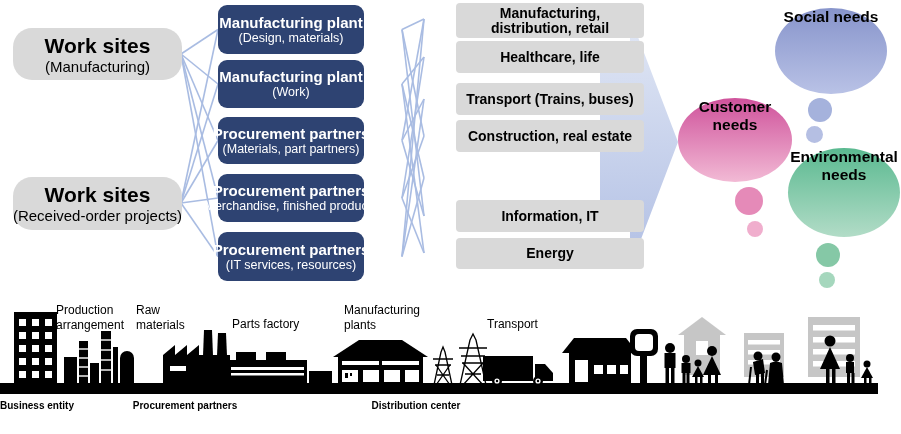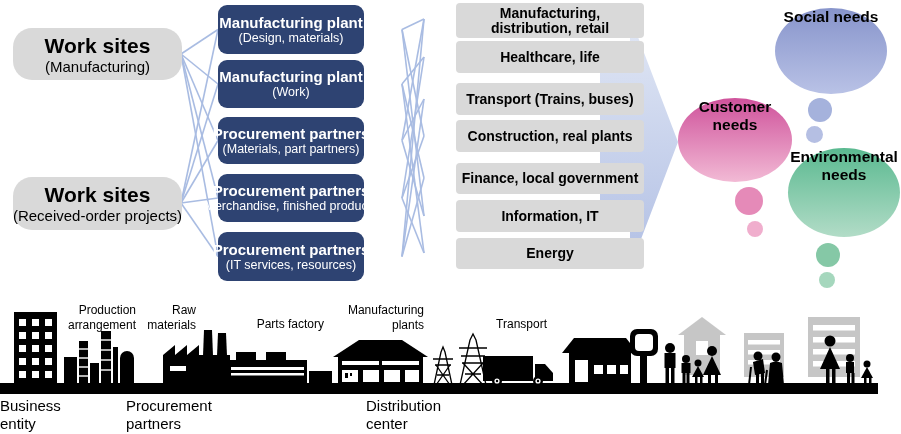--- a/index.html
+++ b/index.html
@@ -29,24 +29,24 @@
   }
   
   .bubble{
     position:absolute;border-radius:50%;display:flex;justify-content:center;
     text-align:center;font-weight:bold;z-index:3;
   }
   .bubble span{font-size:15.5px;line-height:18px;}
   .tail{position:absolute;border-radius:50%;z-index:3;}
   
   .icon-label{
-    position:absolute;font-size:12px;line-height:15px;text-align:right;z-index:2;
+    position:absolute;font-size:12px;line-height:15px;text-align:left;z-index:2;
   }
   .stage-label{
-    position:absolute;font-size:15px;font-weight:normal;line-height:18px;text-align:left;z-index:2;
+    position:absolute;font-size:10px;font-weight:bold;line-height:18px;text-align:center;z-index:2;
   }
   .ground{position:absolute;left:0;top:383px;width:878px;height:11px;background:#000;z-index:1;}
   .sil{position:absolute;z-index:2;}
 </style>
 </head>
 <body>
 
 <div id="canvas">
 
   <svg class="abs" style="left:0;top:0;z-index:0" width="901" height="290">
@@ -114,22 +114,21 @@
     <div class="navy-sub">(Merchandise, finished products)</div>
   </div>
   <div class="navy-box" style="top:232px;height:49px">
     <div class="navy-title">Procurement partners</div>
     <div class="navy-sub">(IT services, resources)</div>
   </div>
 
   <div class="ind-box" style="top:3px;height:35px">Manufacturing, distribution, retail</div>
   <div class="ind-box" style="top:41px;height:32px">Healthcare, life</div>
   <div class="ind-box" style="top:83px;height:32px">Transport (Trains, buses)</div>
-  <div class="ind-box" style="top:120px;height:32px">Construction, real plants</div>
-  <div class="ind-box" style="top:163px;height:31px">Finance, local government</div>
+  <div class="ind-box" style="top:120px;height:32px">Construction, real estate</div>
   <div class="ind-box" style="top:200px;height:32px">Information, IT</div>
   <div class="ind-box" style="top:238px;height:31px">Energy</div>
 
   <div class="bubble" style="left: 775px; top: 8px; width: 112px; height: 86px; background: linear-gradient(rgb(135, 148, 203), rgb(185, 194, 230));">
     <span>Social needs</span>
   </div>
   <div class="bubble" style="left: 678px; top: 98px; width: 114px; height: 84px; background: linear-gradient(rgb(207, 82, 155), rgb(242, 186, 213));">
     <span style="width:80px">Customer needs</span>
   </div>
   <div class="bubble" style="left: 788px; top: 148px; width: 112px; height: 89px; background: linear-gradient(rgb(90, 185, 144), rgb(178, 220, 199));">

